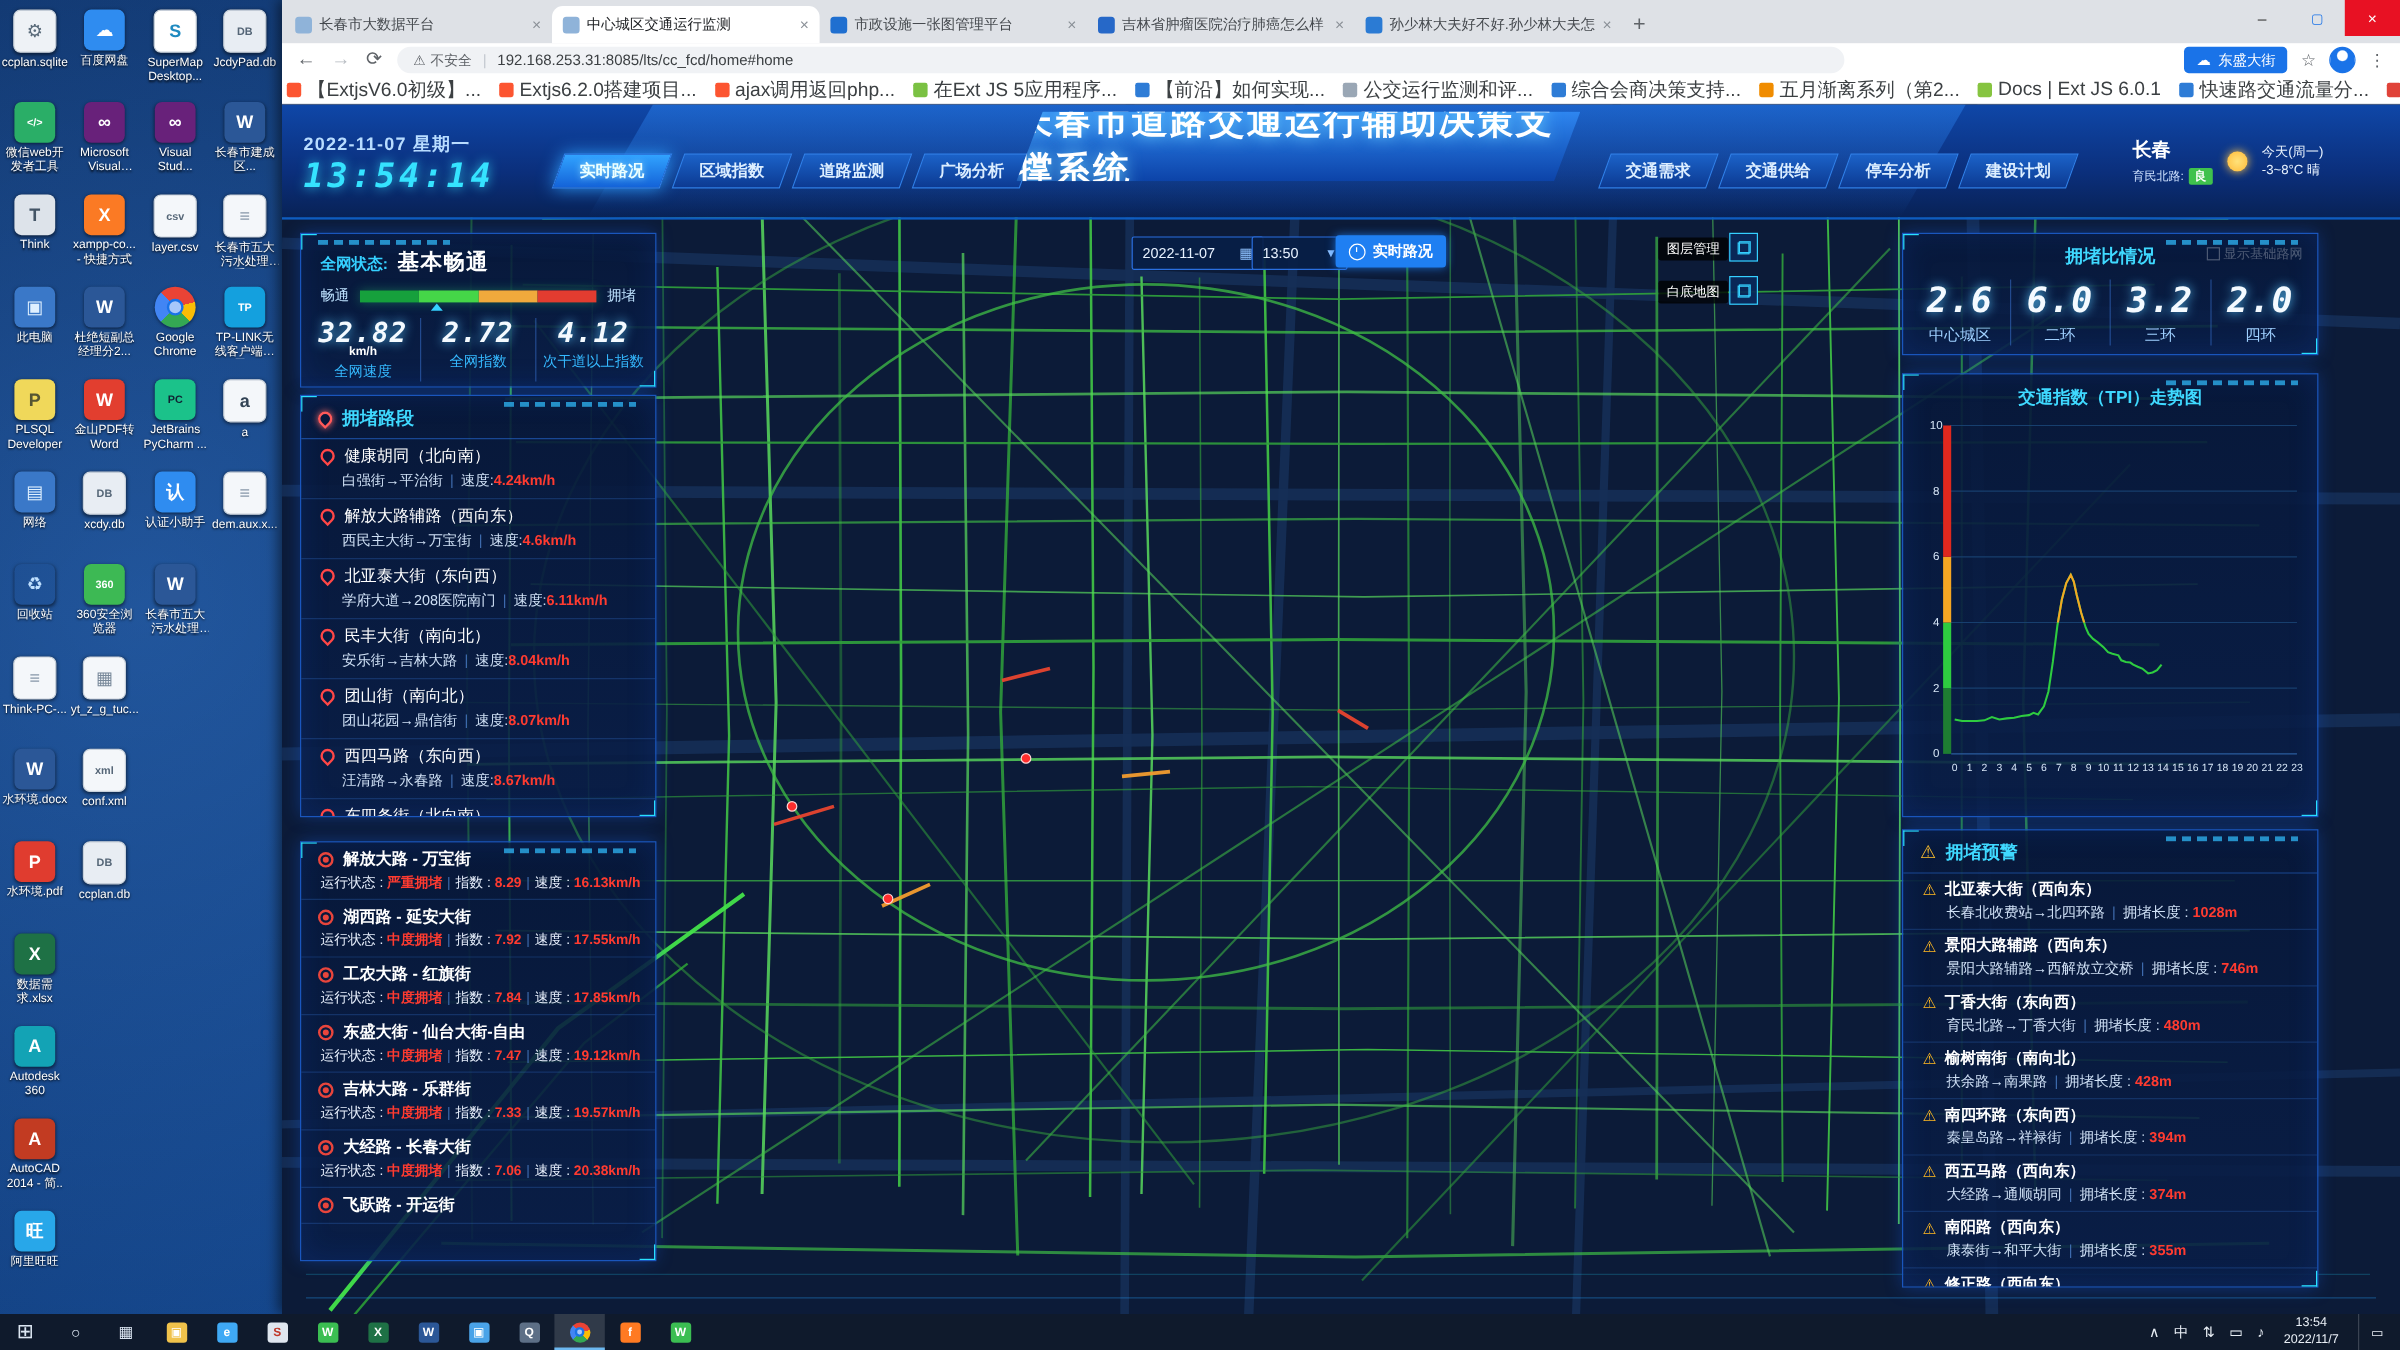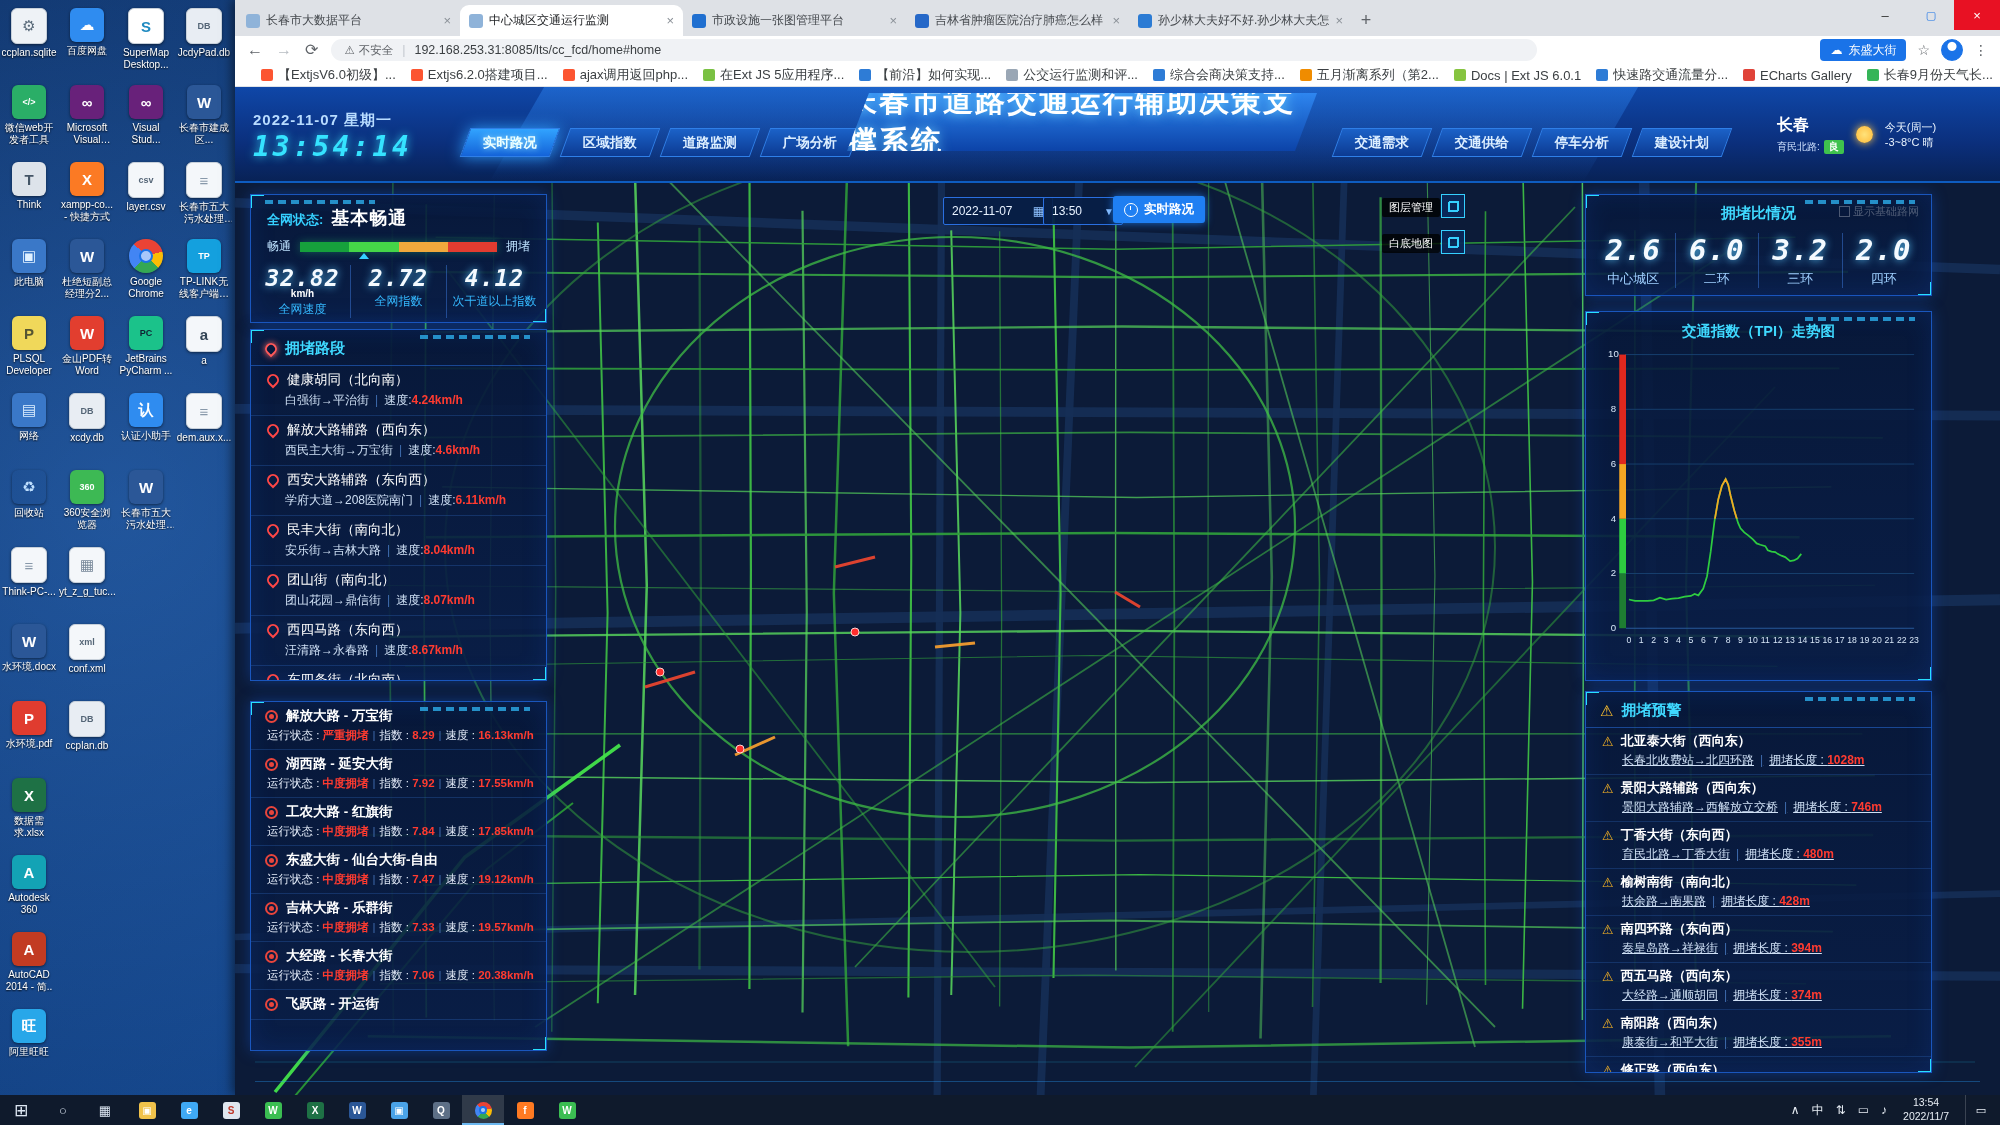--- a/index.html
+++ b/index.html
@@ -56,21 +56,21 @@
   .urlpill{flex:1;max-width:1180px;height:22px;background:#f0f2f5;border-radius:12px;display:flex;align-items:center;
     gap:9px;padding:0 13px;font-size:12.5px;color:#3c4043;}
   .warnlab{display:flex;align-items:center;gap:4px;color:#5f6368;font-size:11.5px;}
   .pillsep{color:#c4c9cf;}
   .tb-right{display:flex;align-items:center;gap:11px;margin-left:auto;}
   .chip{background:#1a73e8;color:#fff;height:22px;border-radius:4px;padding:0 10px;font-size:12px;display:flex;align-items:center;gap:6px;}
   .avatar{width:20px;height:20px;border-radius:50%;background:radial-gradient(circle at 50% 32%,#fff 0 4px,#1a73e8 5px);border:1px solid #1a73e8;}
   .star{color:#5f6368;font-size:14px;}
   .menu3{color:#5f6368;font-size:14px;}
   .bkbar{height:22px;background:#fff;border-bottom:1px solid #dfe3e8;display:flex;align-items:center;gap:15px;
-    padding:0 26px;font-size:13px;color:#3c4043;overflow:hidden;flex:none;}
+    padding:0 4px;font-size:16px;color:#3c4043;overflow:hidden;flex:none;}
   .bk{display:flex;align-items:center;gap:5px;white-space:nowrap;}
   .bk .fv{width:12px;height:12px;border-radius:2px;flex:none;}
 
   
   .content{flex:1;position:relative;background:#0c1b38;overflow:hidden;}
   #map-svg{position:absolute;left:0;top:0;width:1765px;height:1009px;}
   .bottom-line{position:absolute;left:20px;right:20px;bottom:13px;border-top:1px solid rgba(40,160,255,.35);}
 
   .dash-header{position:absolute;left:0;top:0;width:100%;height:94px;z-index:20;
     background:linear-gradient(180deg,#0f47a8 0%,#0b2f7c 60%,#082256 100%);
@@ -159,21 +159,21 @@
   .sep{color:#3f6db0;margin:0 6px;}
   .nitem{padding:5px 12px 6px 14px;border-bottom:1px solid rgba(50,110,200,.30);}
   .ni-t{color:#fff;font-weight:bold;font-size:13.5px;display:flex;gap:8px;align-items:center;}
   .nico{width:9px;height:9px;border:2px solid #e8453c;border-radius:50%;position:relative;flex:none;}
   .nico::after{content:'';position:absolute;inset:2px;background:#e8453c;border-radius:50%;}
   .ni-s{margin:3px 0 0 2px;color:#e6eefb;font-size:11.5px;white-space:nowrap;}
   .ni-s .sep{margin:0 4px;}
   .witem{padding:4px 14px 5px 16px;border-bottom:1px solid rgba(50,110,200,.28);}
   .wi-t{color:#fff;font-weight:bold;font-size:13px;display:flex;gap:7px;align-items:center;}
   .wi-t .warn-ic{font-size:13px;color:#ffb822;}
-  .wi-s{margin:2px 0 0 20px;color:#cfe0f5;font-size:12px;white-space:nowrap;text-decoration:underline;}
+  .wi-s{margin:2px 0 0 20px;color:#cfe0f5;font-size:12px;white-space:nowrap;}
 
   
   .ringrow{display:flex;padding:8px 6px 0;}
   .ringcol{flex:1;text-align:center;}
   .ringcol + .ringcol{border-left:1px solid rgba(60,120,220,.5);}
   .ringcol .v{font-size:29px;}
   .ringcol .l{color:#9fd0ff;font-size:13px;margin-top:3px;}
   .basenet{position:absolute;right:12px;top:9px;color:#fff;opacity:.28;font-size:11px;display:flex;gap:3px;align-items:center;}
   .basenet i{width:9px;height:9px;border:1px solid #fff;display:block;}
 
@@ -684,21 +684,21 @@
                 <span class="pin"></span>
                 <span>解放大路辅路（西向东）</span>
               </div>
             <div class="ri-s">
               <span>西民主大街→万宝街</span><span class="sep">|</span><span>速度:</span><span class="red">4.6km/h</span>
             </div>
           </div>
             <div class="ritem">
             <div class="ri-t">
                 <span class="pin"></span>
-                <span>西安大路辅路（东向西）</span>
+                <span>北亚泰大街（东向西）</span>
               </div>
             <div class="ri-s">
               <span>学府大道→208医院南门</span><span class="sep">|</span><span>速度:</span><span class="red">6.11km/h</span>
             </div>
           </div>
             <div class="ritem">
             <div class="ri-t">
                 <span class="pin"></span>
                 <span>民丰大街（南向北）</span>
               </div>

